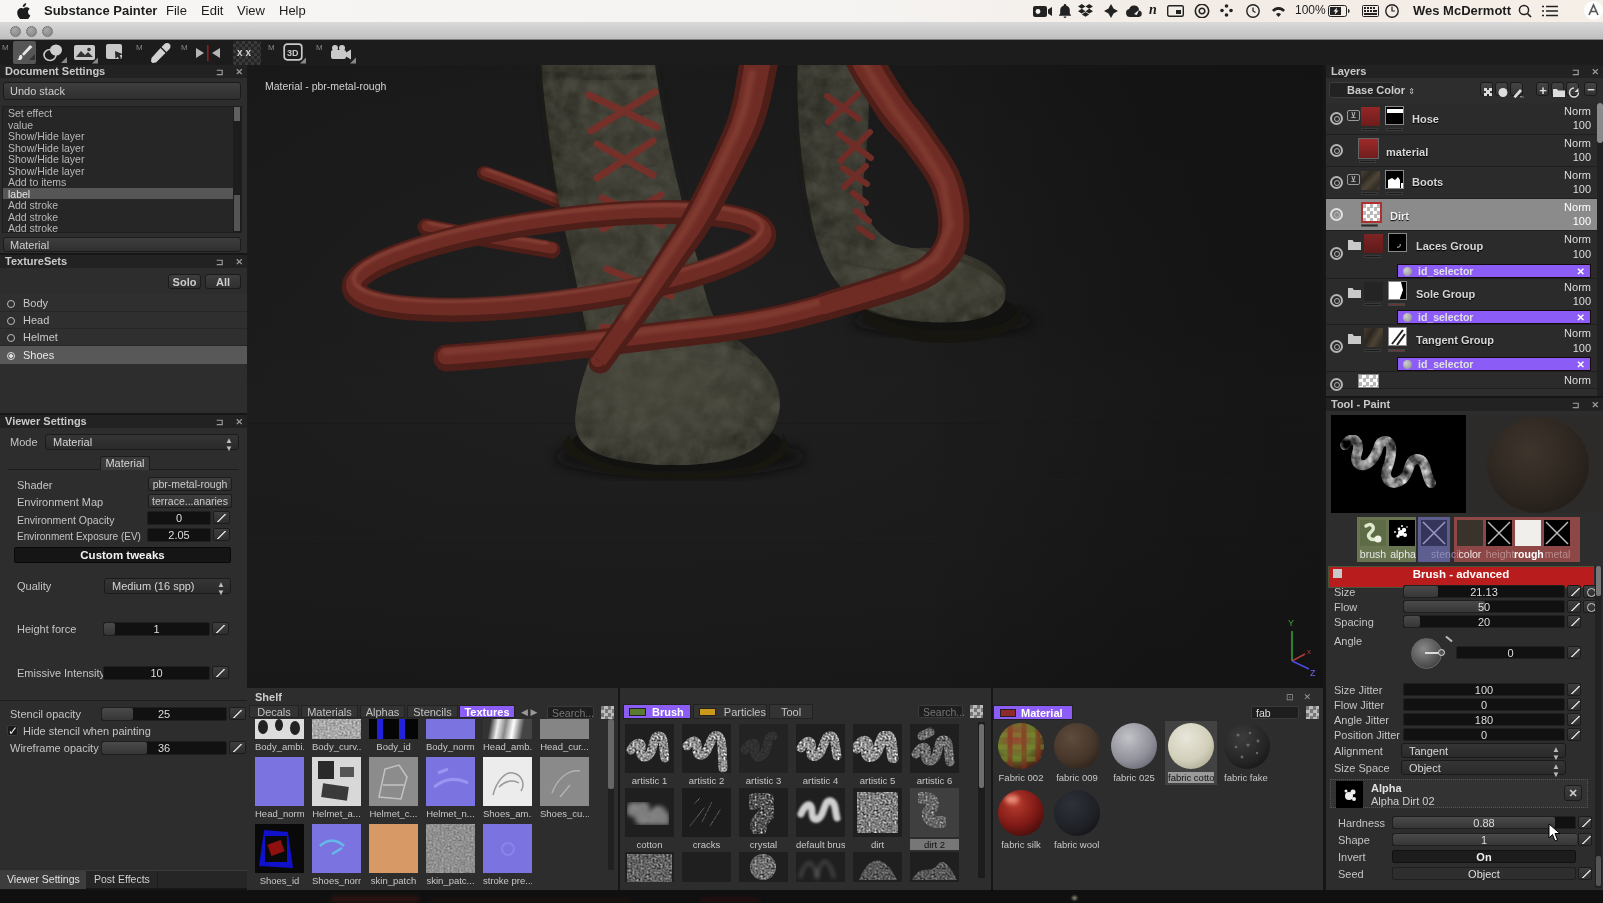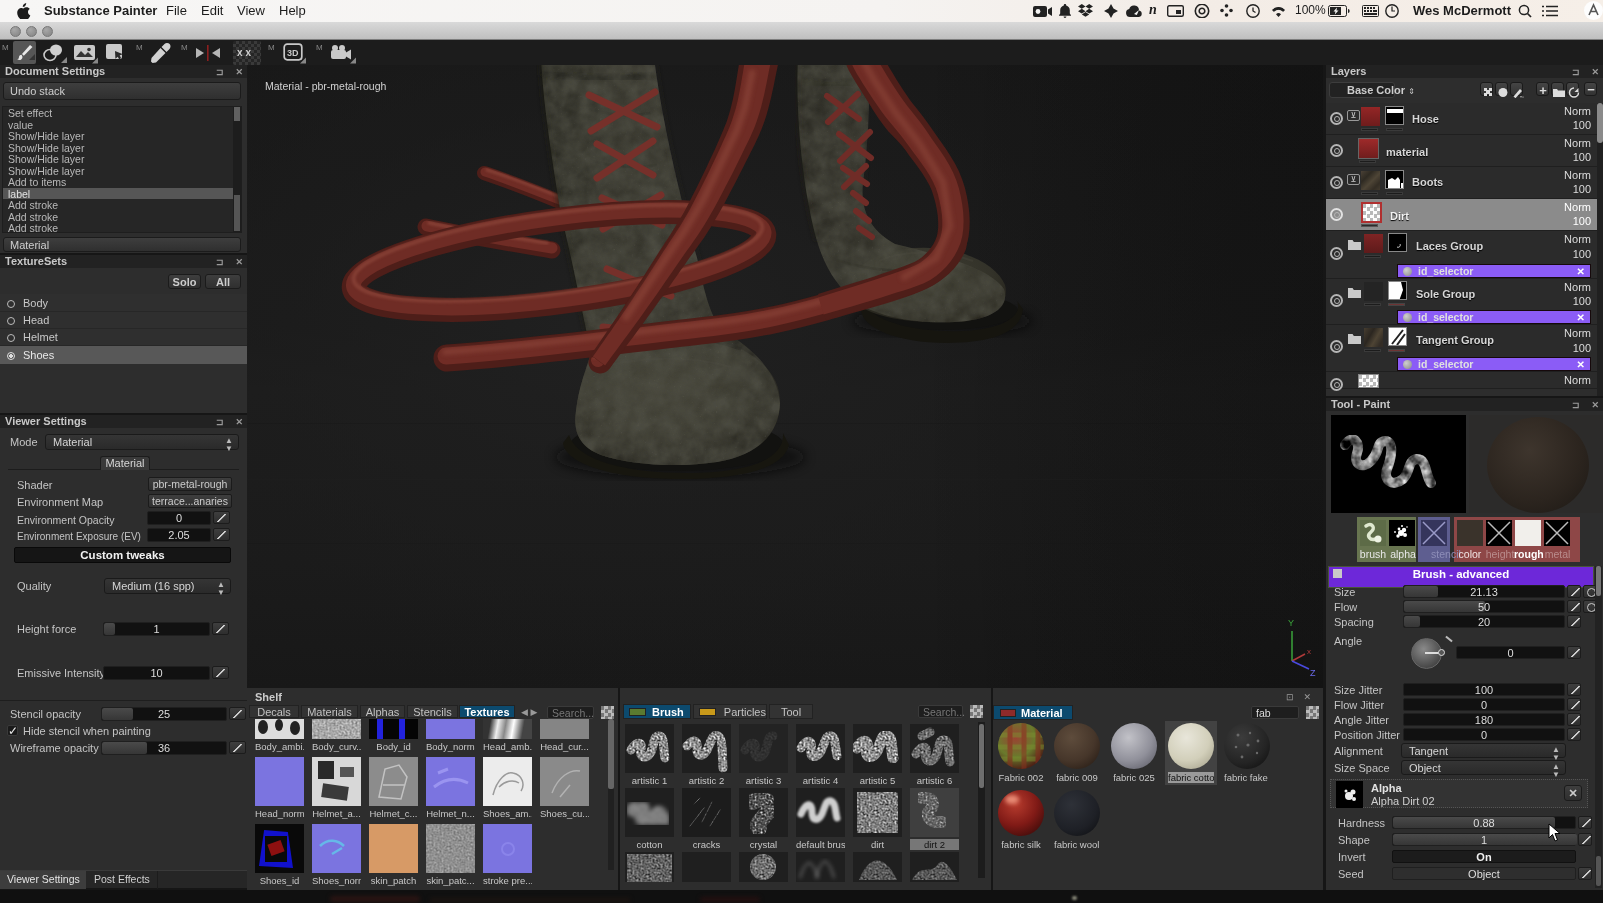--- a/index.html
+++ b/index.html
@@ -31,21 +31,21 @@
 .bgrid{position:absolute;display:grid;grid-template-columns:repeat(6,49px);column-gap:8px}
 .bcell{width:49px}
 .bth{width:49px;height:49px;background:#1f1f1f;position:relative;overflow:hidden}
 .blb{width:49px;margin:2px 0 2px;font-size:9.5px;color:#c8c8c8;text-align:center;white-space:nowrap;overflow:hidden;height:11px}
 .sq{stroke:#d8d8d8;stroke-width:9;fill:none;stroke-linecap:round;filter:url(#grain)}
 .mcell{position:absolute;width:46px}
 .msph{width:46px;height:46px;border-radius:50%;position:relative;overflow:hidden}
 .mlb{margin-top:3px;font-size:9.5px;color:#c8c8c8;text-align:center;white-space:nowrap;overflow:hidden;height:11px}
 
 .stab{position:absolute;height:13px;background:#333;border:1px solid #222;color:#c2c2c2;font-size:11px;text-align:center;line-height:12px}
-.stab.on{background:#0c4a6e;color:#fff;font-weight:bold}
+.stab.on{background:#8b5cf6;color:#fff;font-weight:bold}
 .srch{position:absolute;height:13px;background:#1e1e1e;border:1px solid #3a3a3a;border-radius:2px;color:#777;font-size:10.5px;padding-left:4px;line-height:12px}
 .gicon{position:absolute;width:13px;height:13px;background:conic-gradient(#bbb 0 25%,#777 0 50%,#bbb 0 75%,#777 0) 0 0/7px 7px}
 .tgrid{position:absolute;display:grid;grid-template-columns:repeat(6,49px);column-gap:8px;row-gap:0}
 .tcell{width:49px;margin-bottom:2px}
 .tth{width:49px;height:49px;overflow:hidden;position:relative}
 .tth.clip{height:20px}
 .tlb{width:49px;margin:2px 0 3px;font-size:9.5px;color:#c8c8c8;text-align:center;white-space:nowrap;overflow:hidden;height:11px}
 .rnd{width:14px;height:13px;background:linear-gradient(#3e3e3e,#2e2e2e);border:1px solid #1c1c1c;border-radius:2px}
 .rnd:after{content:"";position:absolute;left:2.5px;top:2px;width:7px;height:7px;border:1.5px solid #ccc;border-radius:50%}
 
@@ -670,21 +670,21 @@
   <div class="abs" style="left:218px;top:122px;width:26px;height:26px;background:#000"><svg width="26" height="26">
           <path d="M2 2 24 24 M24 2 2 24" stroke="#bbb" stroke-width="1.5"></path>
         </svg></div>
   <div class="abs" style="left:33px;top:150px;width:28px;height:12px;color:#e8e8e8;font-size:10.5px;text-align:center">brush</div>
   <div class="abs" style="left:63px;top:150px;width:28px;height:12px;color:#e8e8e8;font-size:10.5px;text-align:center">alpha</div>
   <div class="abs" style="left:92px;top:150px;width:56px;height:12px;color:#8e8eb8;font-size:10.5px;text-align:center">stencil</div>
   <div class="abs" style="left:130px;top:150px;width:28px;height:12px;color:#f0e4e4;font-size:10.5px;text-align:center">color</div>
   <div class="abs" style="left:159px;top:150px;width:30px;height:12px;color:#b98c8c;font-size:10.5px;text-align:center">height</div>
   <div class="abs" style="left:188px;top:150px;width:29px;height:12px;color:#fff;font-size:10.5px;text-align:center;font-weight:bold">rough</div>
   <div class="abs" style="left:217px;top:150px;width:29px;height:12px;color:#b98c8c;font-size:10.5px;text-align:center">metal</div>
-  <div class="abs" style="left:2px;top:168px;width:266px;height:22px;background:#6d28d9;border:1px solid #48543a;color:#fff;font-weight:bold;font-size:11.5px;text-align:center;line-height:14px">Brush - advanced<div class="abs" style="left:4px;top:2px;width:9px;height:9px;background:#c9c9c9"></div></div>
+  <div class="abs" style="left:2px;top:168px;width:266px;height:22px;background:#b91c1c;border:1px solid #48543a;color:#fff;font-weight:bold;font-size:11.5px;text-align:center;line-height:14px">Brush - advanced<div class="abs" style="left:4px;top:2px;width:9px;height:9px;background:#c9c9c9"></div></div>
   <div class="lbl" style="left:8px;top:188px">Size</div>
   <div class="slider" style="left:77px;top:187px;width:162px;height:13px">
         <div class="sfill" style="width:34px"></div>
         <div class="sval" style="line-height:12px">21.13</div>
       </div>
   <div class="pencil" style="left:241px;top:187px;width:14px"></div>
   <div class="abs rnd" style="left:257px;top:187px"></div>
   <div class="lbl" style="left:8px;top:203px">Flow</div>
   <div class="slider" style="left:77px;top:202px;width:162px;height:13px">
         <div class="sfill" style="width:81px"></div>

